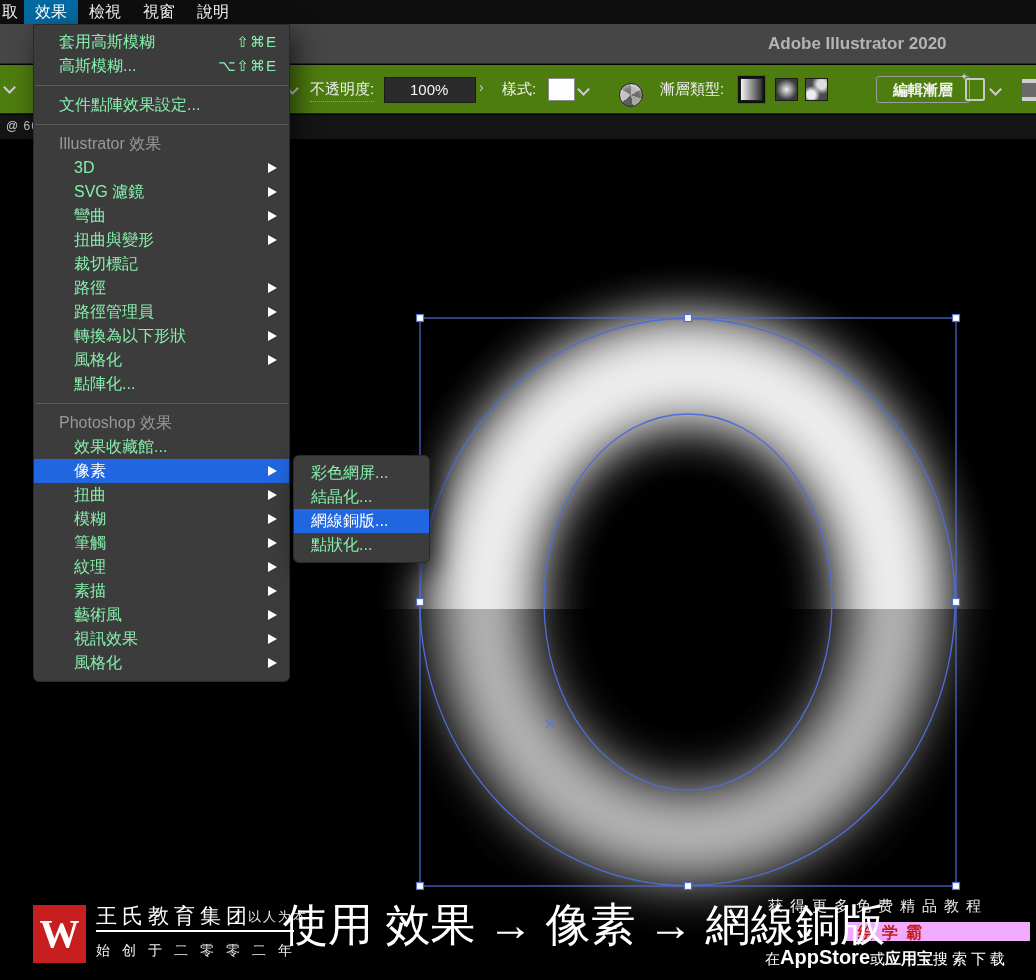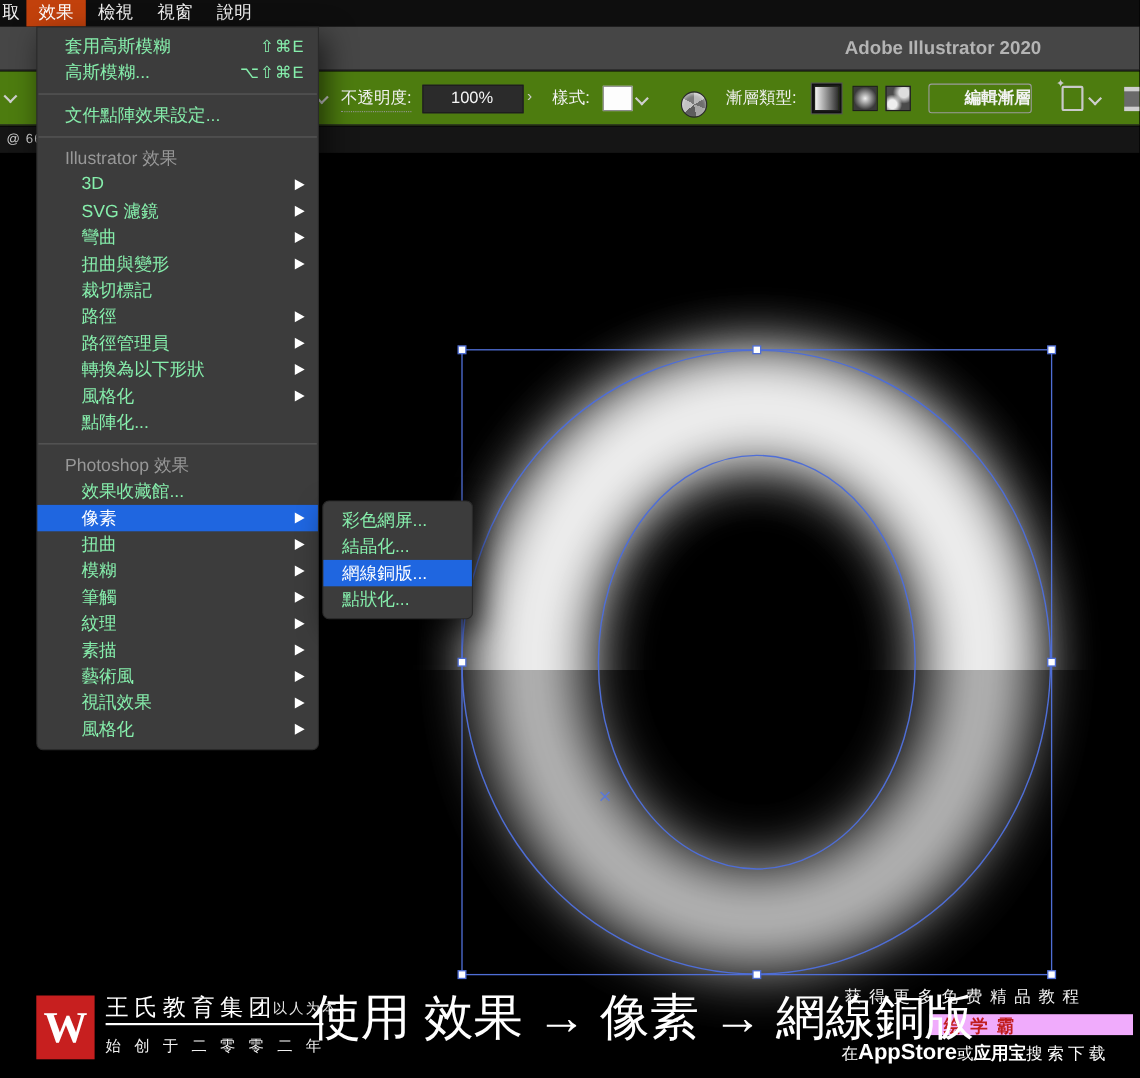--- a/index.html
+++ b/index.html
@@ -4,21 +4,21 @@
 <style>
   * { margin:0; padding:0; box-sizing:border-box; }
   html,body { width:1036px; height:980px; background:#000; overflow:hidden;
               font-family:"Liberation Sans","DejaVu Sans",sans-serif; }
   #stage { position:relative; width:1036px; height:980px; background:#000; }
 
   
   #menubar { position:absolute; left:0; top:0; width:1036px; height:24px; background:#0e0e0e; z-index:40; }
   .mb-item { display:inline-block; height:24px; line-height:24px; padding:0 11px;
              color:#f0f0f0; font-size:16px; white-space:nowrap; }
-  .mb-item.active { background:#c2410c; color:#fff; }
+  .mb-item.active { background:#0369a1; color:#fff; }
   .mb-item.partial { padding:0 6px 0 2px; }
 
   #titlebar { position:absolute; left:0; top:24px; width:1036px; height:40px; background:#464646;
               border-bottom:1px solid #262626; z-index:5; }
   #app-title { position:absolute; left:768px; top:10px; font-size:17px; font-weight:bold; color:#b4b4b4; }
 
   #toolbar { position:absolute; left:0; top:65px; width:1036px; height:49px; background:#4d7c0f;
              border-bottom:1px solid #222; z-index:5; }
   .chev { width:10px; height:6px; position:absolute; }
   .chev:before { content:""; position:absolute; left:0; top:0; width:7px; height:7px;
@@ -32,23 +32,23 @@
   #style-swatch { position:absolute; left:548px; top:13px; width:27px; height:23px; background:#fdfdfd;
                   border:1px solid #8a8a8a; }
   #recolor-icon { position:absolute; left:619px; top:18px; width:24px; height:24px; border-radius:50%;
                   background:conic-gradient(#b9b9b9 0 60deg,#6e6e6e 60deg 110deg,#a7a7a7 110deg 170deg,#5d5d5d 170deg 230deg,#c3c3c3 230deg 300deg,#7a7a7a 300deg 360deg);
                   border:1px solid #2a2a2a; box-shadow:inset 0 2px 3px rgba(255,255,255,.5); }
   #gradtype-label { position:absolute; left:660px; top:15px; color:#f2f2f2; font-size:15px; }
   .grad-swatch { position:absolute; top:13px; width:23px; height:23px; border:1px solid #1d1d1d; }
   #grad-linear { left:740px; background:linear-gradient(90deg,#f5f5f5,#2e2e2e); outline:2px solid #101010; box-shadow:0 0 0 3px #555; }
   #grad-radial { left:775px; background:radial-gradient(circle at 50% 50%,#f0f0f0,#3a3a3a 70%); }
   #grad-free   { left:805px; background:radial-gradient(circle at 25% 75%,#eee 0 18%,transparent 40%),radial-gradient(circle at 75% 25%,#ddd 0 20%,transparent 45%),#4a4a4a; }
-  #edit-grad-btn { position:absolute; left:844px; top:11px; width:94px; height:27px; background:transparent;
+  #edit-grad-btn { position:absolute; left:876px; top:11px; width:94px; height:27px; background:transparent;
                    border:1px solid #9c9c9c; border-radius:3px; color:#f3f3f3; font-size:15px; font-weight:bold;
-                   text-align:right; line-height:25px; }
+                   text-align:center; line-height:25px; }
   #newdoc-icon { position:absolute; left:965px; top:13px; width:20px; height:23px; border:2px solid #c9c9c9;
                  border-radius:2px; }
   #newdoc-icon:before { content:"✦"; position:absolute; left:-7px; top:-9px; color:#c9c9c9; font-size:10px; }
   #rightedge-icon { position:absolute; left:1022px; top:14px; width:14px; height:22px;
                     border-top:4px solid #cfcfcf; border-bottom:4px solid #cfcfcf; background:#6a6a6a; }
 
   #tabstrip { position:absolute; left:0; top:115px; width:1036px; height:24px; background:#151515; z-index:4; }
   #tab-text { position:absolute; left:6px; top:4px; color:#cfcfcf; font-size:12px; letter-spacing:1px; }
 
   

